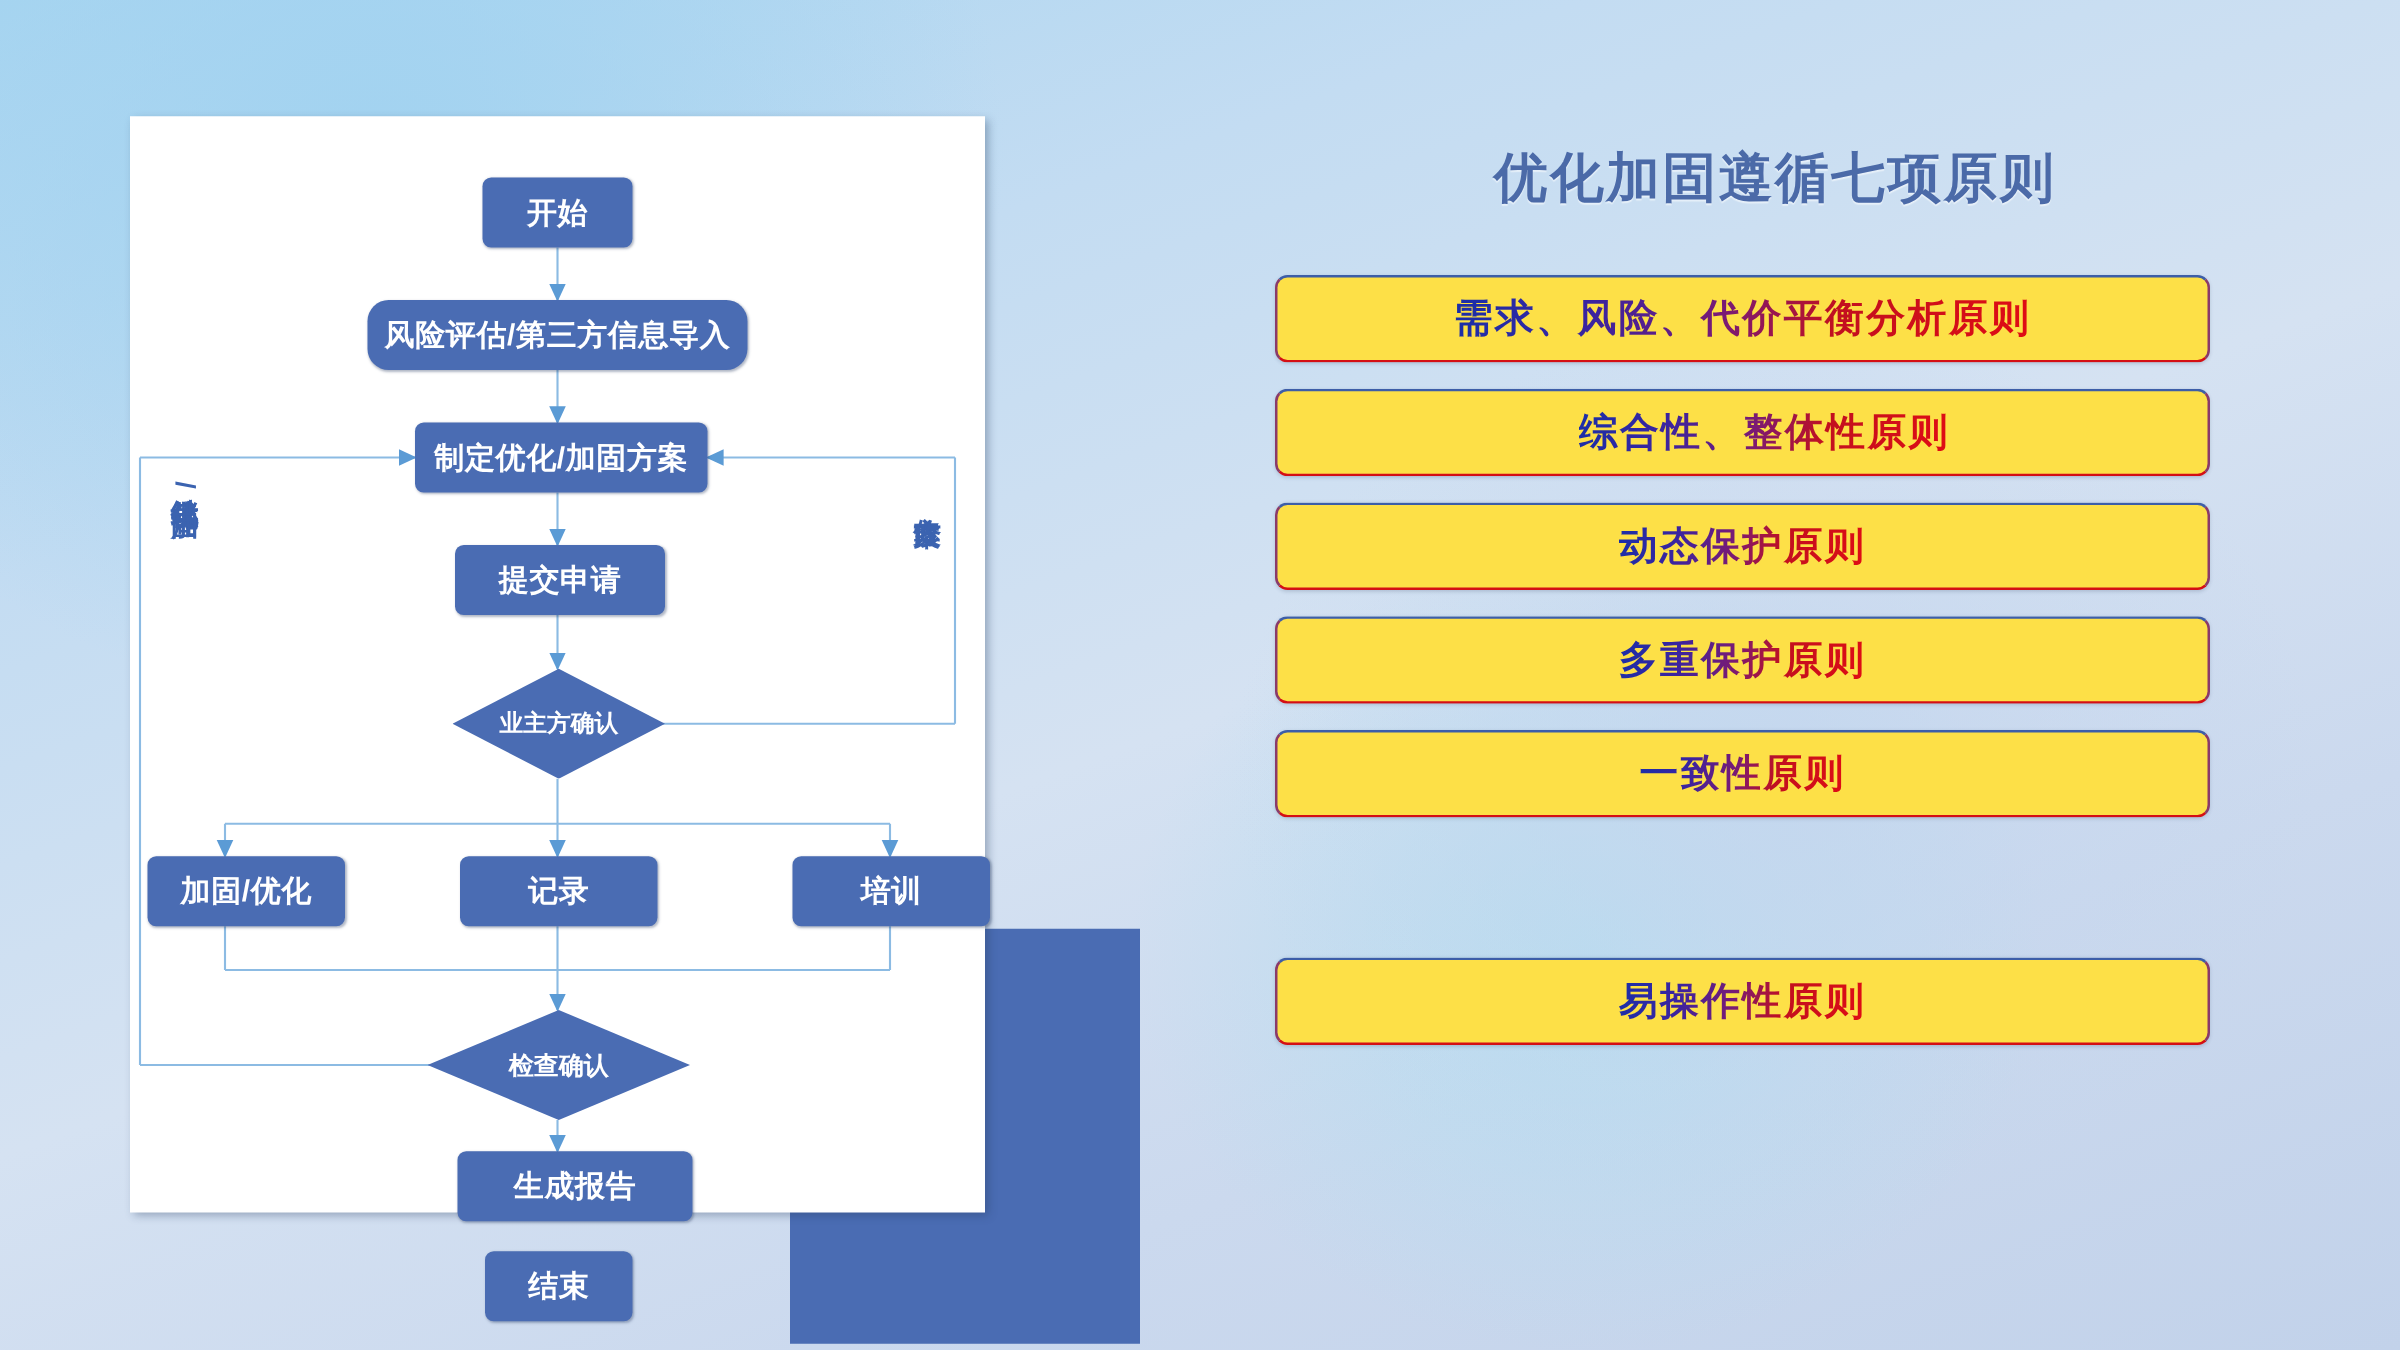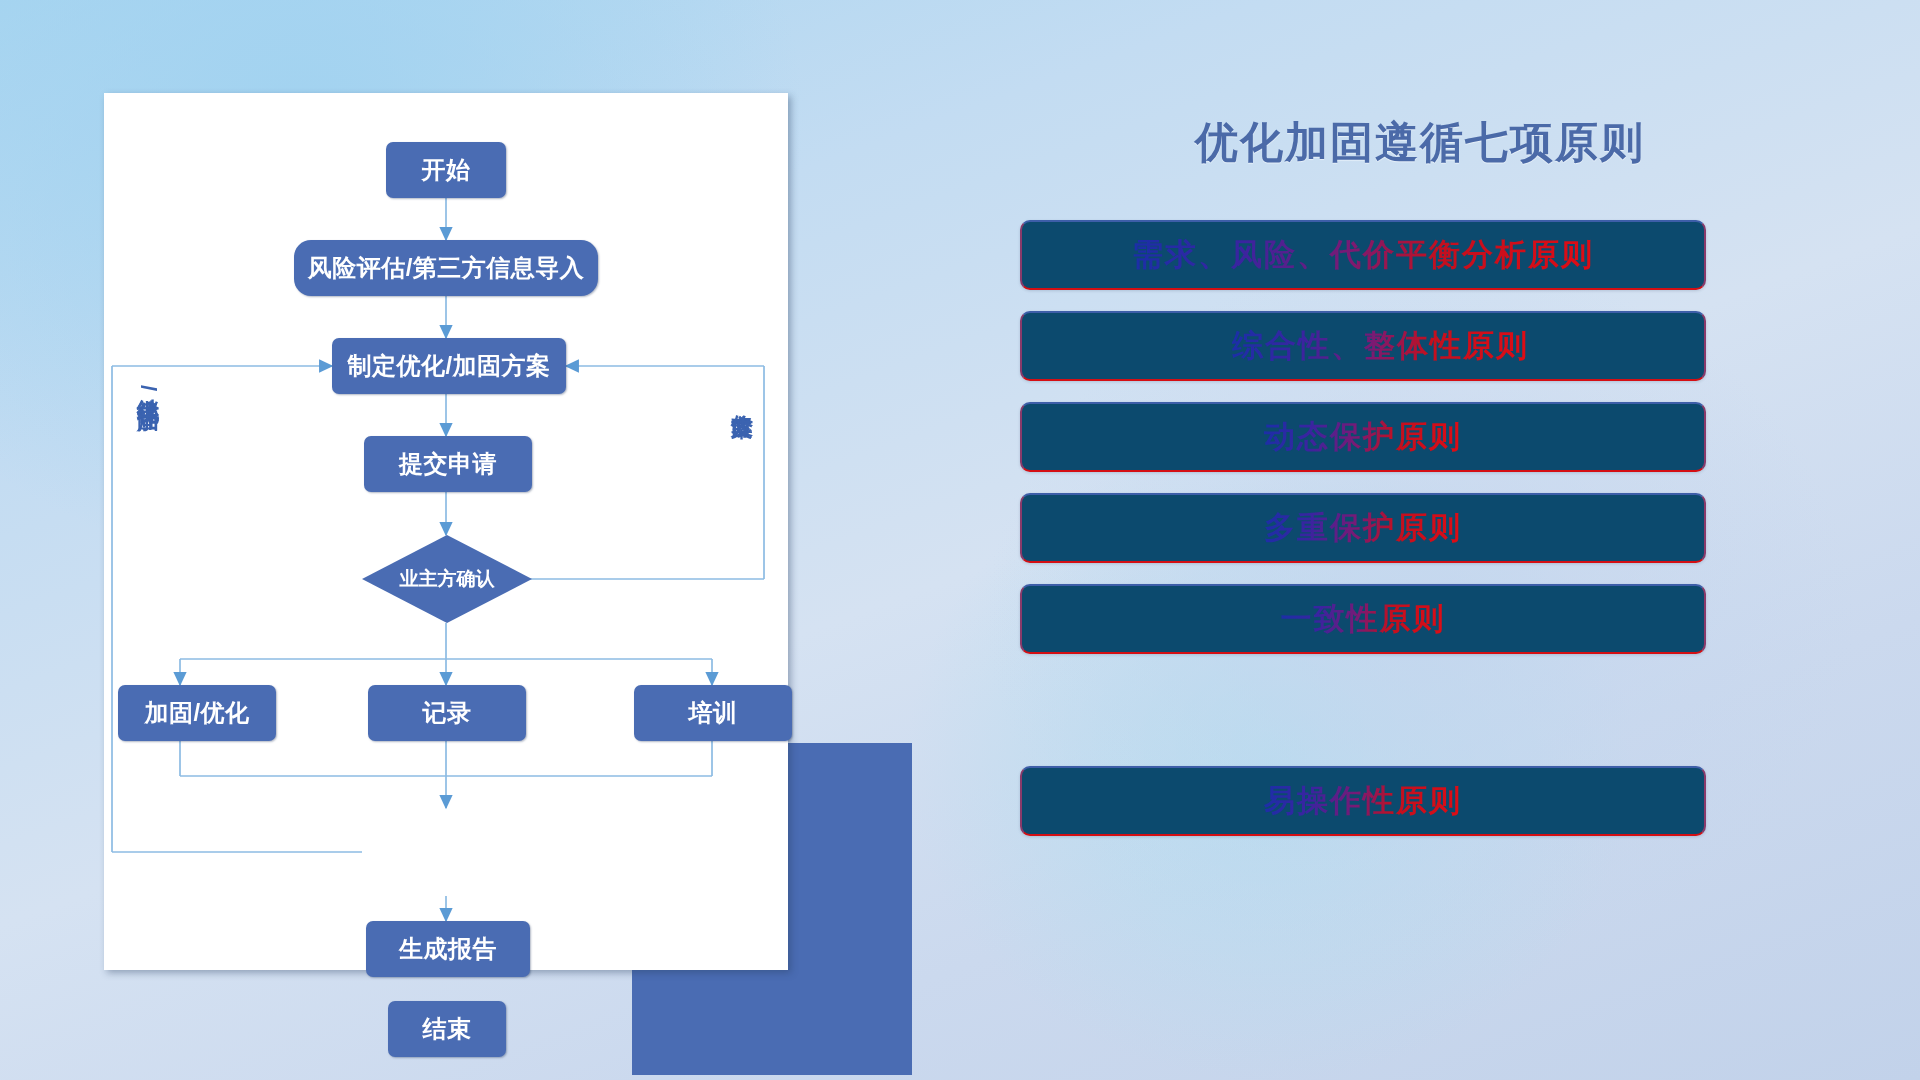--- a/index.html
+++ b/index.html
@@ -76,22 +76,22 @@
   }
   #right-title {
     position: absolute; left: 0; top: 14px; width: 800px;
     text-align: center;
     font-size: 43px; font-weight: bold;
     color: #4b6aa8;
     letter-spacing: 2px;
     text-shadow: 0 1px 1px rgba(255,255,255,0.55);
   }
   .pcard {
-    position: absolute; left: 0; width: 686px; height: 70px;
-    background: #0c4a6e;
+    position: absolute; left: 0; width: 748px; height: 70px;
+    background: #fde047;
     border-radius: 10px;
     border-top: 2px solid #3d5ea8;
     border-bottom: 2px solid #d40f14;
     border-left: 2px solid #8a3a6a;
     border-right: 2px solid #8a3a6a;
     display: flex; align-items: center; justify-content: center;
     box-shadow: 0 1px 3px rgba(40,60,95,0.18);
   }
   .pcard .ptext {
     font-size: 31px; font-weight: bold;
@@ -182,22 +182,26 @@
   </div>
 
   <div class="nodebox" style="left:264px; top:592px; width:158px; height:56px; font-size:24px;">
     <span>记录</span>
   </div>
 
   <div class="nodebox" style="left:530px; top:592px; width:158px; height:56px; font-size:24px;">
     <span>培训</span>
   </div>
 
-
-  <div class="nodebox" style="left:262px; top:828px; width:164px; height:56px; font-size:24px;">
+  <div class="nodediamond" style="left:238px; top:715px; width:210px; height:88px; font-size:20px;">
+    <span class="dshape"></span>
+    <span>检查确认</span>
+  </div>
+
+  <div class="nodebox" style="left:262px; top:828px; width:188px; height:56px; font-size:24px;">
     <span>生成报告</span>
   </div>
 
   <div class="nodebox" style="left:284px; top:908px; width:118px; height:56px; font-size:24px;">
     <span>结束</span>
   </div>
 
   <div class="vlabel slash" style="left:32px; top:288px; font-size:22px;">继续优化/加固</div>
 
   <div class="vlabel" style="left:626px; top:303px; font-size:22px;">方案修改</div>

